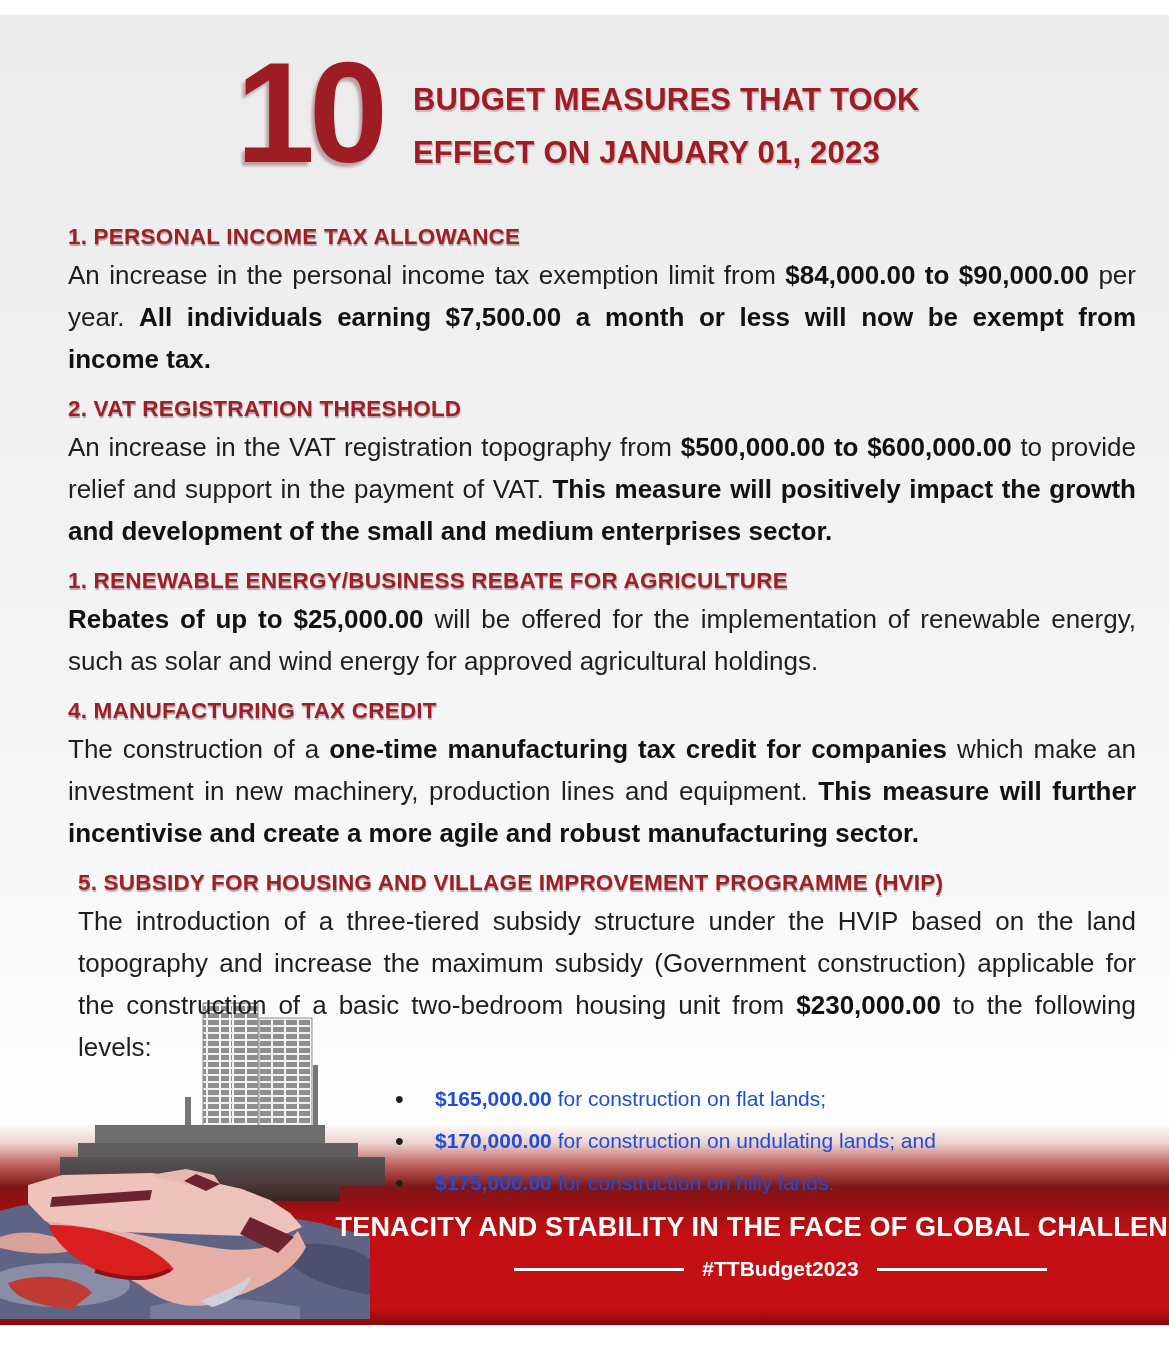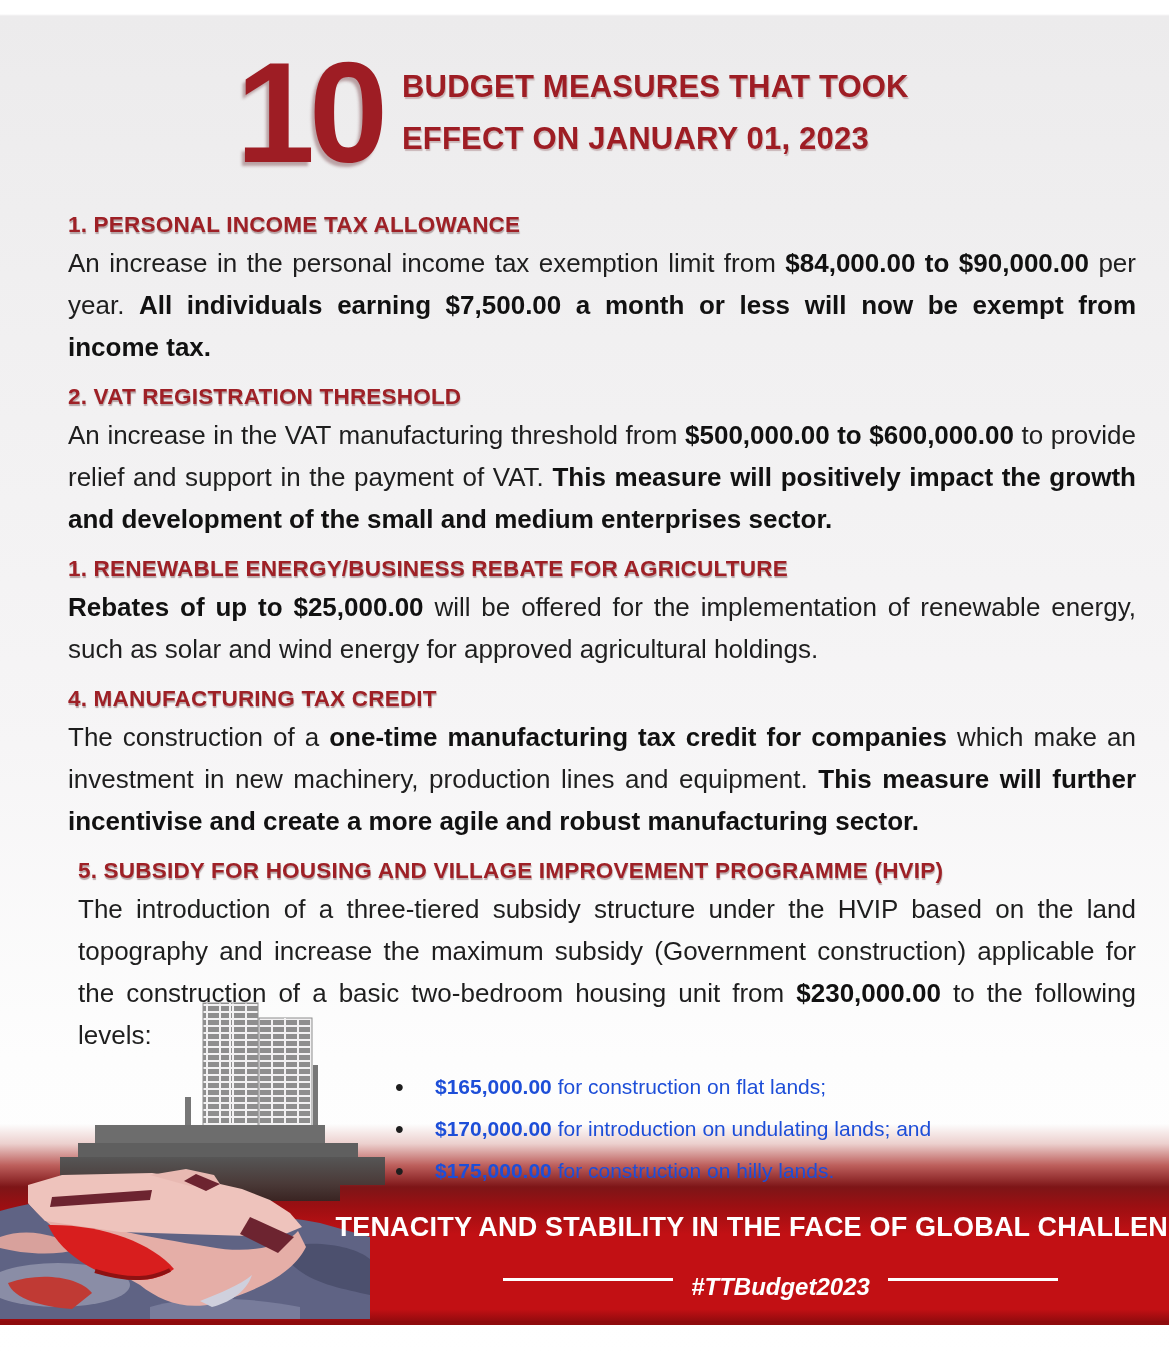--- a/index.html
+++ b/index.html
@@ -13,40 +13,40 @@
     position: absolute; inset: 0;
     background: linear-gradient(180deg,
       #ffffff 0px, #ffffff 14px,
       #ecebec 16px, #f1f0f1 25%,
       #f6f5f6 55%, #fdfdfd 78%, #ffffff 100%);
   }
 
   
   .header {
     position: absolute; top: 48px; left: 236px;
-    display: flex; align-items: center; gap: 20px;
+    display: flex; align-items: flex-end; gap: 31px;
     z-index: 3;
   }
   .big-number {
     font-size: 142px; font-weight: bold; line-height: 0.92;
     color: #9E1D24; letter-spacing: -6px;
     text-shadow: -3px 4px 3px rgba(90,20,25,0.35);
   }
   .header-title {
     font-size: 31px; font-weight: bold; color: #9E1D24;
     line-height: 1.68; letter-spacing: 0.2px;
     text-shadow: 1px 2px 1px rgba(90,20,25,0.25);
   }
 
   
   .content {
     position: absolute; top: 212px; left: 68px; width: 1068px;
     z-index: 3;
   }
-  .section { margin-bottom: 16px; }
+  .section { margin-bottom: 16px; margin-top: 12px; }
   .section-heading {
     font-size: 22.5px; font-weight: bold; color: #9E2026;
     line-height: 26px; margin: 0 0 4px 0; letter-spacing: 0.2px;
     text-shadow: 0.5px 1.5px 1px rgba(70,20,22,0.35);
   }
   .section-body {
     font-size: 26px; color: #1e1e1e; line-height: 42px;
     text-align: justify; margin: 0;
   }
   .section-body b { font-weight: bold; color: #111111; }
@@ -88,23 +88,22 @@
   .slogan {
     margin-top: 88px;
     font-size: 27px; font-weight: bold; color: #ffffff;
     letter-spacing: 0.2px; white-space: nowrap;
   }
   .hashtag-row {
     margin-top: 14px; display: flex; align-items: center; gap: 18px;
   }
   .hashtag-rule { width: 170px; height: 3px; background: #ffffff; }
   .hashtag {
-    font-size: 24px; font-weight: bold; font-style: italic; color: #ffffff;
+    font-size: 21px; font-weight: bold; color: #ffffff;
     white-space: nowrap;
-    margin-top: 16px;
   }
 
   
   .illustration {
     position: absolute; left: 0; top: 985px; width: 392px; height: 339px;
     z-index: 2;
   }
 </style>
 </head>
 <body>
@@ -121,39 +120,39 @@
 
 <div class="content">
 
   <div class="section">
     <h2 class="section-heading">1. PERSONAL INCOME TAX ALLOWANCE</h2>
     <p class="section-body"><span>An increase in the personal income tax exemption limit from </span><b>$84,000.00 to $90,000.00</b><span> per year. </span><b>All individuals earning $7,500.00 a month or less will now be exempt from income tax.</b></p>
   </div>
 
   <div class="section">
     <h2 class="section-heading">2. VAT REGISTRATION THRESHOLD</h2>
-    <p class="section-body"><span>An increase in the VAT manufacturing threshold from </span><b>$500,000.00 to $600,000.00</b><span> to provide relief and support in the payment of VAT. </span><b>This measure will positively impact the growth and development of the small and medium enterprises sector.</b></p>
+    <p class="section-body"><span>An increase in the VAT registration topography from </span><b>$500,000.00 to $600,000.00</b><span> to provide relief and support in the payment of VAT. </span><b>This measure will positively impact the growth and development of the small and medium enterprises sector.</b></p>
   </div>
 
   <div class="section">
     <h2 class="section-heading">1. RENEWABLE ENERGY/BUSINESS REBATE FOR AGRICULTURE</h2>
     <p class="section-body"><b>Rebates of up to $25,000.00</b><span> will be offered for the implementation of renewable energy, such as solar and wind energy for approved agricultural holdings.</span></p>
   </div>
 
   <div class="section">
     <h2 class="section-heading">4. MANUFACTURING TAX CREDIT</h2>
     <p class="section-body"><span>The construction of a </span><b>one-time manufacturing tax credit for companies</b><span> which make an investment in new machinery, production lines and equipment.  </span><b>This measure will further incentivise and create a more agile and robust manufacturing sector.</b></p>
   </div>
 
   <div class="section section-5">
     <h2 class="section-heading">5. SUBSIDY FOR HOUSING AND VILLAGE IMPROVEMENT PROGRAMME (HVIP)</h2>
     <p class="section-body"><span>The introduction of a three-tiered subsidy structure under the  HVIP based on the land topography and increase the maximum subsidy (Government construction) applicable for the construction of a basic two-bedroom housing unit from </span><b>$230,000.00</b><span> to the following levels:</span></p>
     <ul class="bullet-list">
       <li><b>$165,000.00</b><span> for construction on flat lands;</span></li>
-      <li><b>$170,000.00</b><span> for introduction on undulating lands; and</span></li>
+      <li><b>$170,000.00</b><span> for construction on undulating lands; and</span></li>
       <li><b>$175,000.00</b><span> for construction on hilly lands.</span></li>
     </ul>
   </div>
 
 </div>
 
 <div class="banner"></div>
 
 <svg class="illustration" viewBox="0 0 392 339" xmlns="http://www.w3.org/2000/svg" aria-hidden="true">
   <defs>

